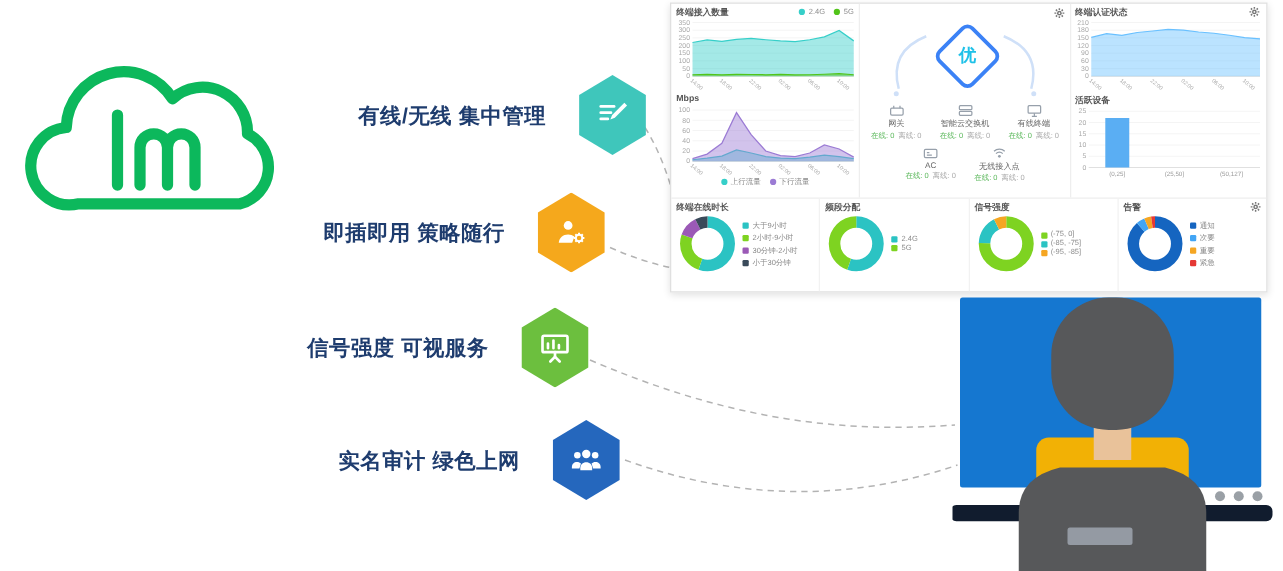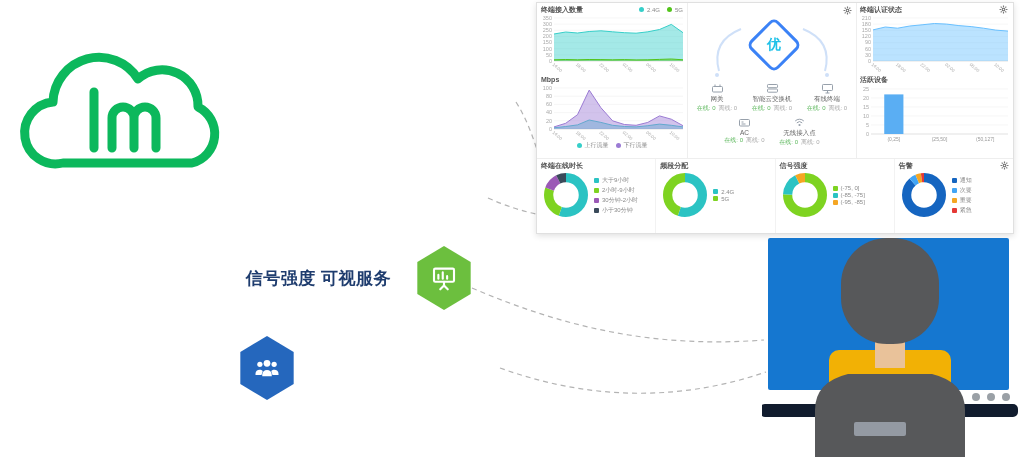--- a/index.html
+++ b/index.html
@@ -81,37 +81,64 @@
 
   <div class="logo">
     <svg width="235" height="165" viewBox="0 0 235 165">
       <g fill="none" stroke="#0cb85c" stroke-width="9" stroke-linecap="round" stroke-linejoin="round">
         <path d="M55 133 A31 31 0 1 1 45 72 A46 46 0 0 1 130 49 A36 36 0 0 1 190 77 A30 30 0 0 1 184 133 Z"></path>
         <path d="M86 62 L86 118 M104 118 L104 88 A11 11 0 0 1 126 88 L126 118 M126 88 A11 11 0 0 1 148 88 L148 118"></path>
       </g>
     </svg>
   </div>
 
-
+  <div class="feature" style="left:259px;top:60px">
+    <div class="f-label">有线/无线 集中管理</div>
+    <div class="hex hex-teal">
+      <svg viewBox="0 0 24 24">
+        <g stroke="#fff" stroke-width="1.8" fill="none" stroke-linecap="round">
+          <path d="M4.5 6.5h8.5"></path>
+            <path d="M4.5 10.5h6.5"></path>
+            <path d="M4.5 14.5h4.5"></path>
+        </g>
+        <path d="M19.6 4.2l1.7 1.7-7.8 7.8-2.9 1.2 1.2-2.9z" fill="#fff"></path>
+      </svg>
+    </div>
+  </div>
+
+  <div class="feature" style="left:226px;top:154px">
+    <div class="f-label">即插即用 策略随行</div>
+    <div class="hex hex-orange">
+      <svg viewBox="0 0 24 24">
+        <circle cx="10" cy="7.5" r="2.8" fill="#fff"></circle>
+        <path d="M4 18.5c.3-3.1 2.7-5.2 6-5.2 1.5 0 2.9.5 4 1.3l-1.4 3.9z" fill="#fff"></path>
+        <g stroke="#fff" stroke-width="1.3" fill="none">
+          <circle cx="17" cy="15.5" r="2.1"></circle>
+          <path d="M17 12.1v1.1M17 17.8v1.1M13.6 15.5h1.1M19.3 15.5h1.1M14.6 13.1l.8.8M18.6 17.1l.8.8M19.4 13.1l-.8.8M15.4 17.1l-.8.8"></path>
+        </g>
+      </svg>
+    </div>
+  </div>
 
   <div class="feature" style="left:213px;top:246px">
     <div class="f-label">信号强度 可视服务</div>
     <div class="hex hex-green">
       <svg viewBox="0 0 24 24">
         <g stroke="#fff" stroke-width="1.7" fill="none" stroke-linecap="round">
           <rect x="4" y="4.5" width="16" height="10.5" rx="1"></rect>
           <path d="M7.5 12.5v-3M11 12.5v-5M14.5 12.5v-2"></path>
           <path d="M12 15v3"></path>
             <path d="M9 21l3-3 3 3"></path>
         </g>
       </svg>
     </div>
   </div>
 
   <div class="feature" style="left:238px;top:336px">
+    <div class="f-label">实名审计 绿色上网</div>
     <div class="hex hex-blue">
       <svg viewBox="0 0 24 24" fill="#fff">
         <circle cx="6.3" cy="9" r="2.1"></circle>
         <path d="M2.8 17.5v-1c0-1.9 1.4-3.2 3.3-3.2 1 0 1.9.35 2.5 1l-1 3.2z"></path>
         <circle cx="17.7" cy="9" r="2.1"></circle>
         <path d="M21.2 17.5v-1c0-1.9-1.4-3.2-3.3-3.2-1 0-1.9.35-2.5 1l1 3.2z"></path>
         <circle cx="12" cy="8.2" r="2.7"></circle>
         <path d="M8.2 18.5v-1.3c0-2.2 1.6-3.7 3.8-3.7s3.8 1.5 3.8 3.7v1.3z"></path>
       </svg>
     </div>

